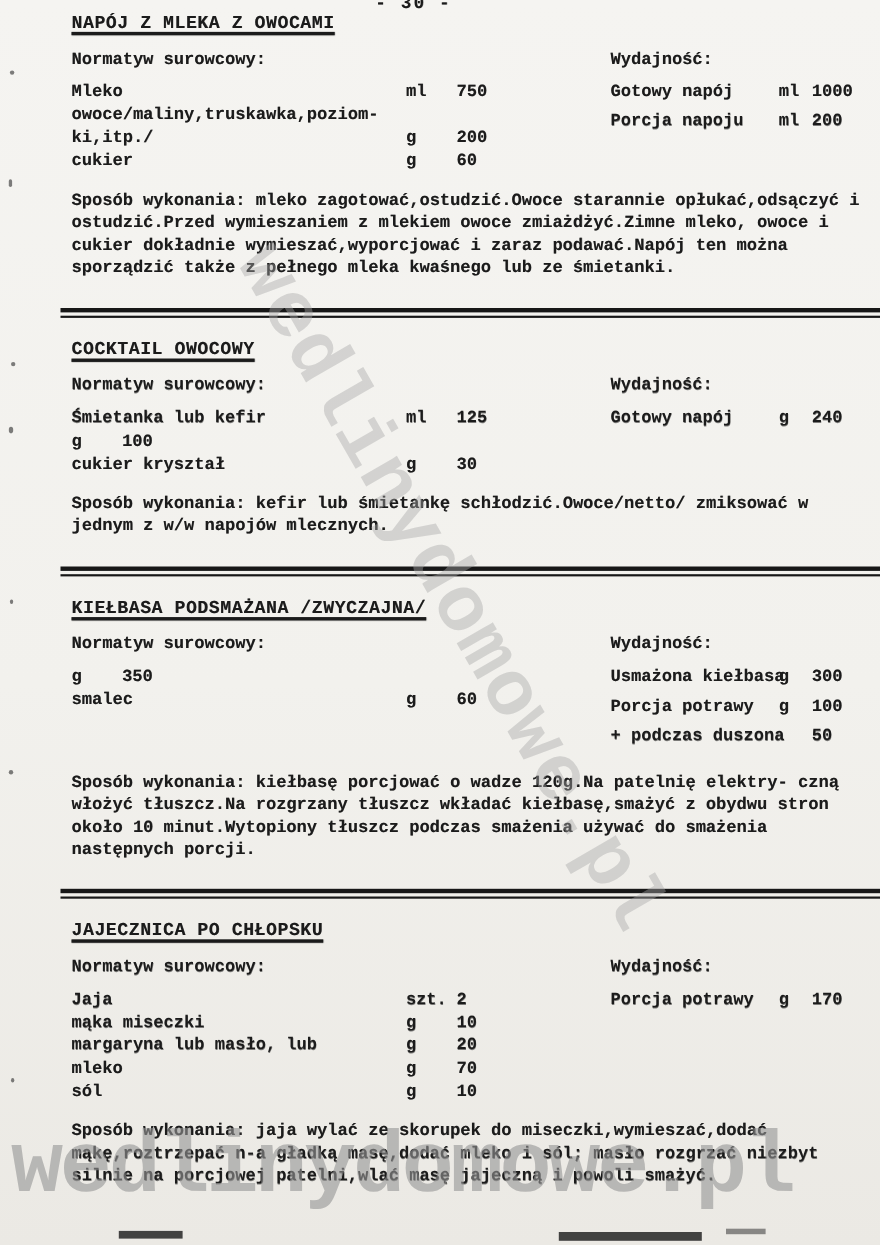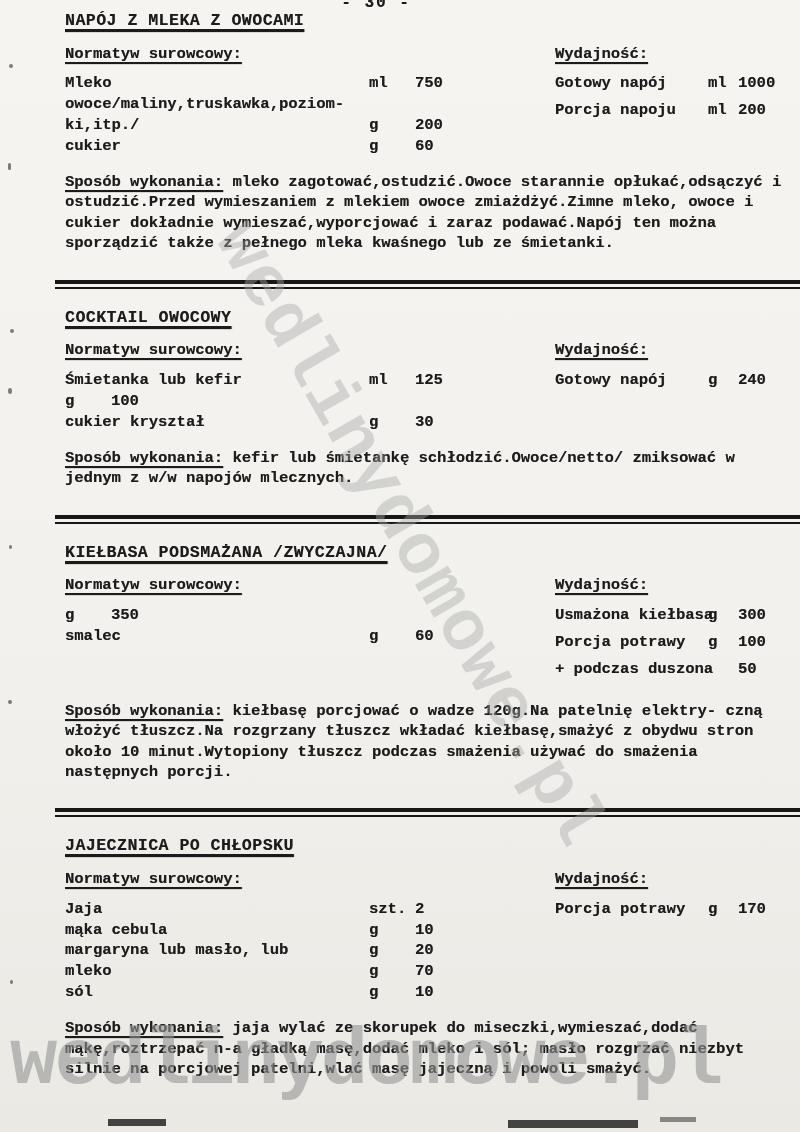--- a/index.html
+++ b/index.html
@@ -20,21 +20,21 @@
   }
   .content { position:absolute; top:10px; left:65px; width:725px; }
 
   .recipe-title {
     font-size:16.5px; letter-spacing:0.5px;
     text-decoration:underline; text-decoration-thickness:2.5px; text-underline-offset:4px;
     margin-bottom:12px; white-space:nowrap;
   }
   .subhead {
     display:inline-block;
-    text-decoration:underline; text-decoration-thickness:2px; text-underline-offset:4px;
+    text-decoration-thickness:2px; text-underline-offset:4px;
     margin-bottom:9px; white-space:nowrap;
   }
   .cols { display:flex; align-items:flex-start; }
   .col-left  { width:398px; margin-right:92px; flex:none; }
   .col-right { width:235px; flex:none; }
   .row { display:flex; line-height:1.35; }
   .row .nm { flex:1; min-width:0; white-space:nowrap; }
   .row .un { width:46px; flex:none; }
   .row .qt { width:48px; flex:none; text-align:left; }
   .col-right .row { margin-bottom:6px; }
@@ -220,21 +220,21 @@
       <h2 class="recipe-title">JAJECZNICA PO CHŁOPSKU</h2>
       <div class="cols">
         <div class="col-left">
           <div><span class="subhead">Normatyw surowcowy:</span></div>
           <div class="row">
             <span class="nm">Jaja</span>
             <span class="un">szt.</span>
             <span class="qt">2</span>
           </div>
           <div class="row">
-            <span class="nm">mąka cebula</span>
+            <span class="nm">mąka miseczki</span>
             <span class="un">g</span>
             <span class="qt">10</span>
           </div>
           <div class="row">
             <span class="nm">margaryna lub masło, lub</span>
             <span class="un">g</span>
             <span class="qt">20</span>
           </div>
           <div class="row">
             <span class="un"></span>

